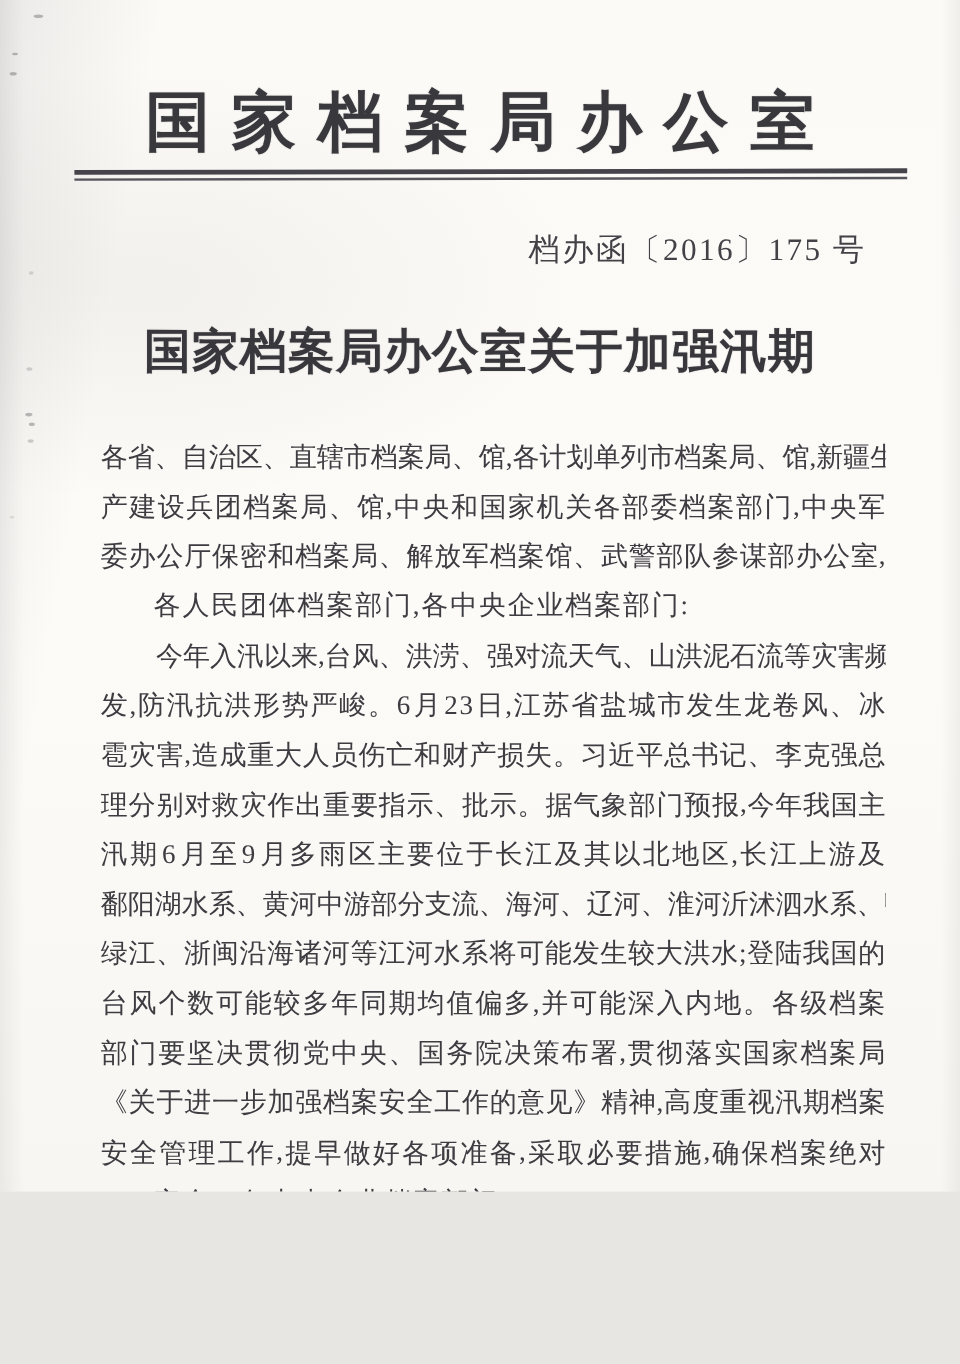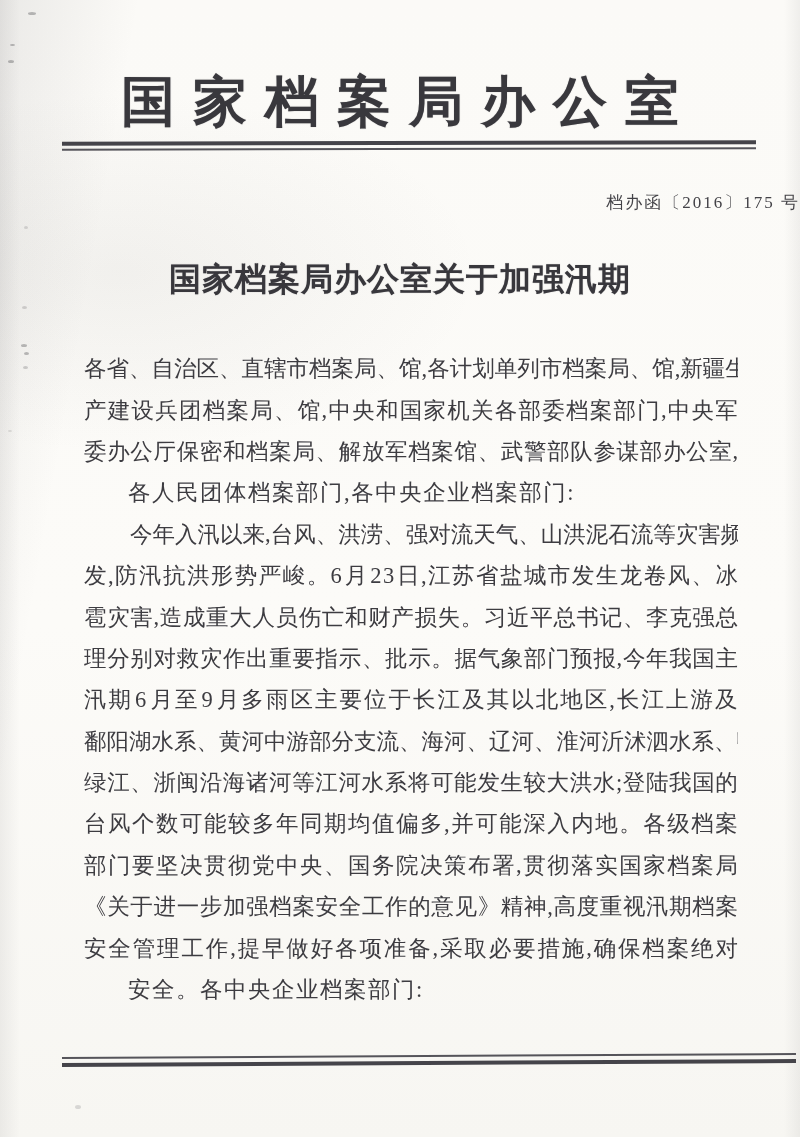--- a/index.html
+++ b/index.html
@@ -3,21 +3,21 @@
 <meta charset="utf-8">
 <style>
   html,body{margin:0;padding:0;}
   body{
     width:800px;height:1137px;
     font-family:"Liberation Serif","DejaVu Serif",serif;
     background:#e8e6e2;
   }
   .page{
     position:relative;
-    width:800px;height:1137px;
+    width:800px;height:993px;
     overflow:hidden;
     color:#3d3c41;
     background:
       linear-gradient(100deg, rgba(90,88,92,0.10) 0%, rgba(90,88,92,0.0) 14%),
       linear-gradient(to right, rgba(80,78,82,0.08) 0%, rgba(80,78,82,0.0) 2.5%),
       linear-gradient(to left, rgba(80,78,82,0.07) 0%, rgba(80,78,82,0.0) 2%),
       radial-gradient(ellipse 600px 300px at 15% 24%, rgba(120,118,114,0.08), rgba(120,118,114,0) 60%),
       linear-gradient(to bottom, #fbfaf7 0%, #fcfbf8 55%, #f7f6f2 100%);
   }
 
@@ -37,36 +37,36 @@
     position:absolute;
     left:62px;right:44px;top:141px;
     height:3px;
     border-top:4px solid #45444a;
     border-bottom:2px solid #55545a;
     transform:rotate(-0.12deg);
   }
   .doc-number{
     margin-top:52px;
     text-align:right;
-    font-size:17px;
+    padding-right:78px;
+    font-size:26px;
     letter-spacing:2px;
     color:#434247;
   }
 
   
   .title{
     margin-top:44px;
     text-align:center;
-    font-size:32px;
+    font-size:39px;
     font-weight:bold;
     color:#38373c;
     line-height:48px;
     letter-spacing:1px;
     text-shadow:0 0 1px rgba(55,55,60,0.4);
-    font-family:Liberation Mono, monospace;
   }
 
   
   .body-block{
     margin:42px 62px 0 84px;   
     font-size:22.5px;
     color:#3d3c41;
   }
   .bline{
     height:41.4px;

